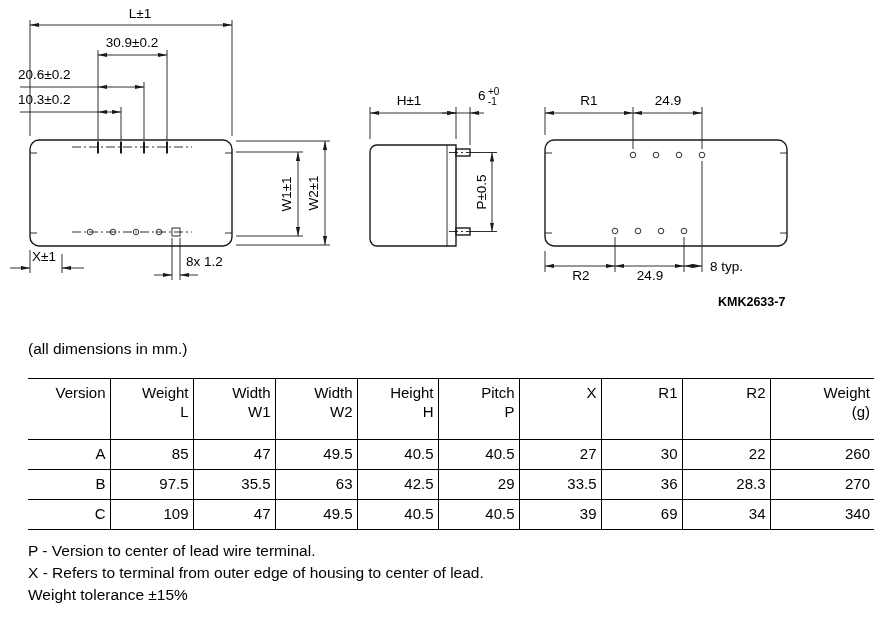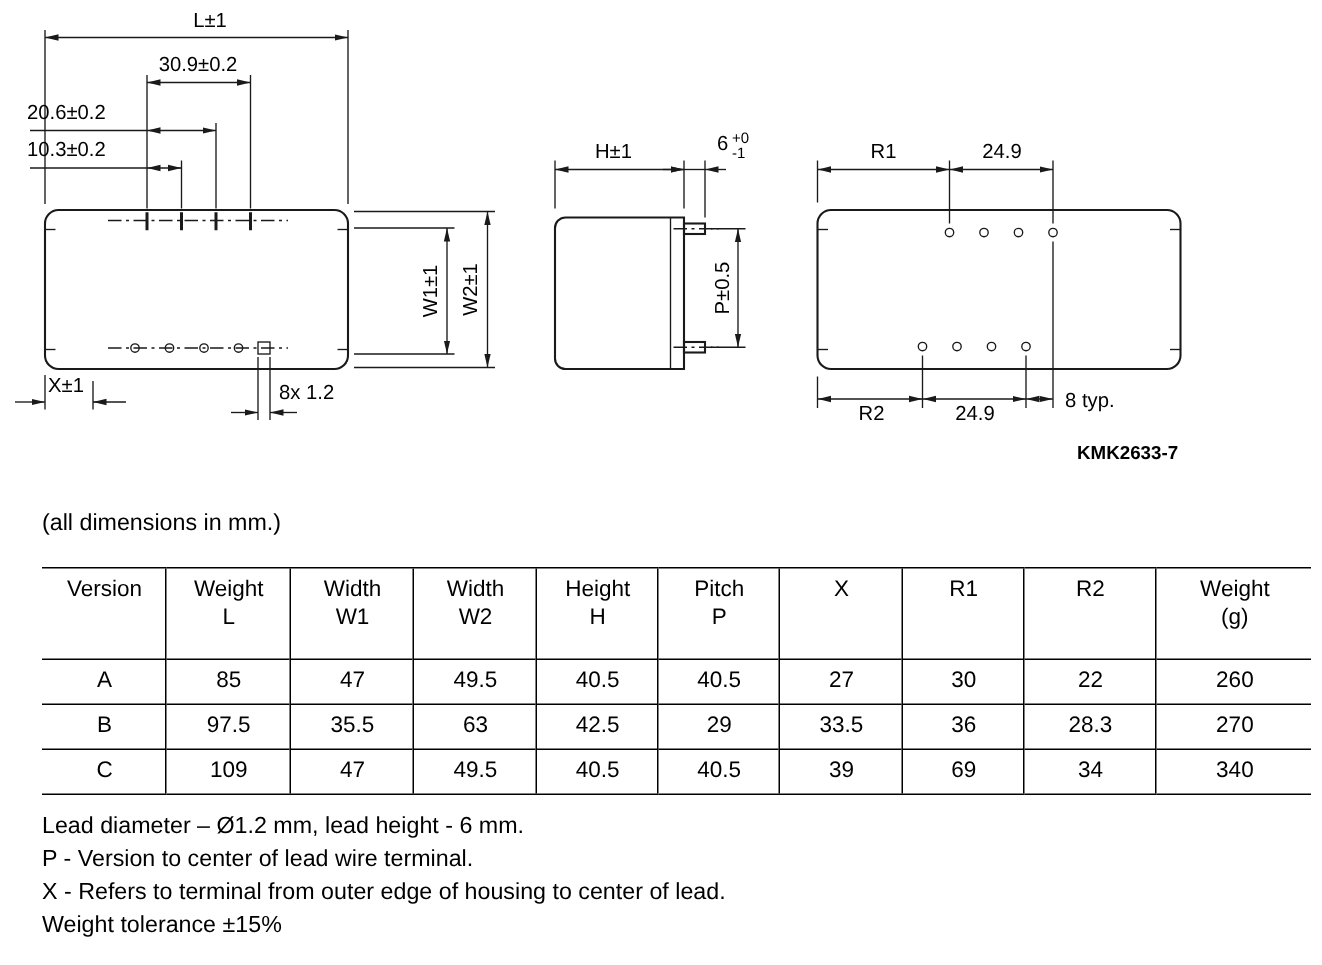--- a/index.html
+++ b/index.html
@@ -26,21 +26,21 @@
 
   table.dims {
     border-collapse:collapse; table-layout:fixed;
     width:846px; margin:20px 0 0 28px;
     font-size:15px;
   }
   table.dims th, table.dims td {
     border-left:1px solid #000;
     border-top:1px solid #000;
     padding:4px 4px 4px 6px;
-    text-align:center; vertical-align:top;
+    text-align:right; vertical-align:top;
     font-weight:normal; line-height:19px;
     overflow:hidden; white-space:nowrap;
   }
   table.dims th:first-child, table.dims td:first-child { border-left:none; }
   table.dims th { height:52px; }
   table.dims td { height:21px; }
   table.dims tbody tr:last-child th,
   table.dims tbody tr:last-child td { border-bottom:1px solid #000; }
 
   .notes { margin:10px 0 0 28px; font-size:15.5px; line-height:22px; }
@@ -307,17 +307,16 @@
       <td>40.5</td>
       <td>39</td>
       <td>69</td>
       <td>34</td>
       <td>340</td>
     </tr>
   </tbody>
 </table>
 
 <div class="notes">
-  <div>Lead diameter – Ø1.2 mm, lead height - 6 mm.</div>
   <div>P - Version to center of lead wire terminal.</div>
   <div>X - Refers to terminal from outer edge of housing to center of lead.</div>
   <div>Weight tolerance ±15%</div>
 </div>
 
 </body></html>

